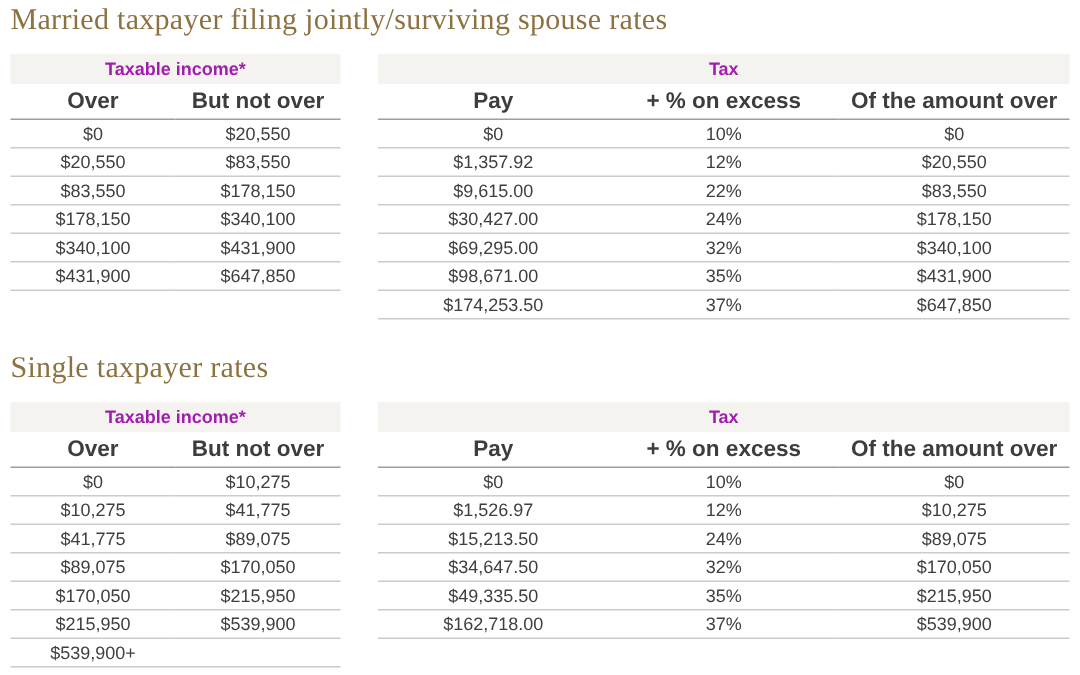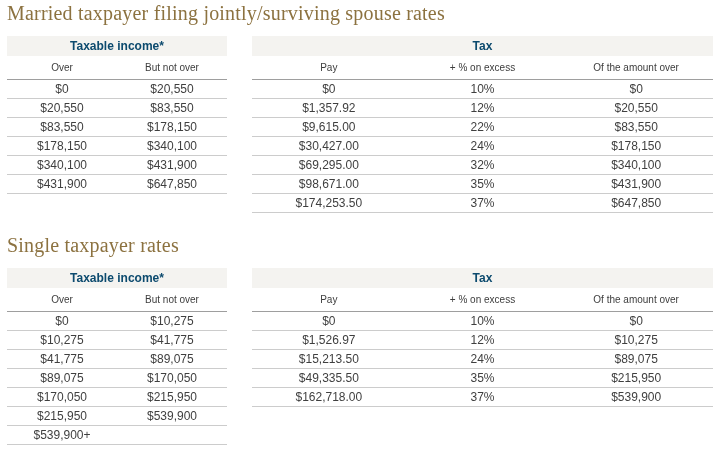--- a/index.html
+++ b/index.html
@@ -32,28 +32,28 @@
   table {
     border-collapse: collapse;
     table-layout: fixed;
   }
   table.income-table { width: 220px; }
   table.tax-table { width: 461px; }
   th.group-header {
     background: #f4f3f0;
     font-size: 12px;
     font-weight: 700;
-    color: #0c4a6e;
+    color: #a21caf;
     height: 20px;
     padding: 0;
     text-align: center;
   }
   th.col-header {
-    font-size: 10px;
-    font-weight: 400;
+    font-size: 15px;
+    font-weight: 700;
     color: #3d3d3d;
     height: 23px;
     padding: 0;
     text-align: center;
     border-bottom: 1px solid #9e9e9e;
     background: #ffffff;
   }
   td {
     font-size: 12px;
     color: #3f3f3f;
@@ -227,20 +227,25 @@
               <td>$1,526.97</td>
               <td>12%</td>
               <td>$10,275</td>
             </tr>
             <tr>
               <td>$15,213.50</td>
               <td>24%</td>
               <td>$89,075</td>
             </tr>
             <tr>
+              <td>$34,647.50</td>
+              <td>32%</td>
+              <td>$170,050</td>
+            </tr>
+            <tr>
               <td>$49,335.50</td>
               <td>35%</td>
               <td>$215,950</td>
             </tr>
             <tr>
               <td>$162,718.00</td>
               <td>37%</td>
               <td>$539,900</td>
             </tr>
           </tbody>

